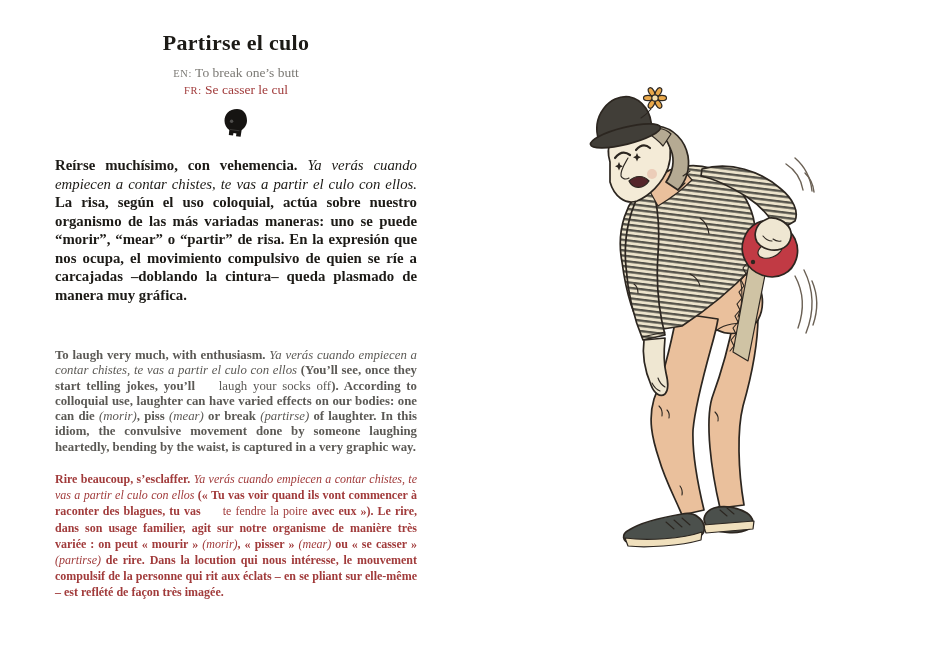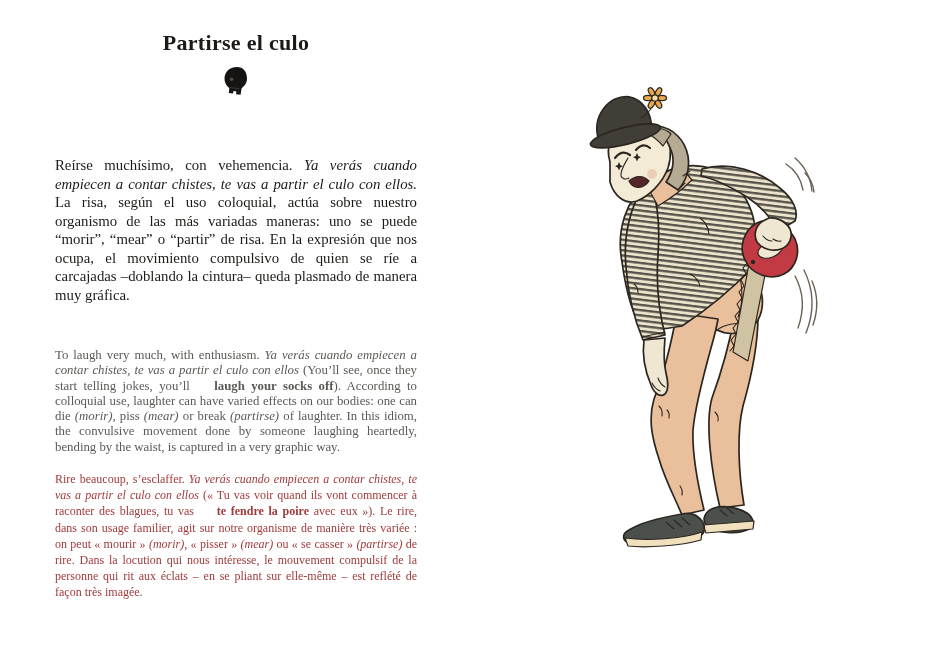--- a/index.html
+++ b/index.html
@@ -10,23 +10,23 @@
          letter-spacing:.3px;color:var(--ink);}
   .lang-line{margin:0;font-size:13.5px;line-height:15.5px;}
   .lang-line.en{margin-top:9px;color:var(--muted-gray);}
   .lang-line.fr{color:var(--accent-red);}
   .lang-label{font-size:10.5px;letter-spacing:.6px;}
   .skull-wrap{margin-top:10px;height:32px;}
   .para{position:absolute;left:55px;width:362px;margin:0;text-align:justify;}
   .para.spanish{top:156px;font-size:14.8px;line-height:18.5px;color:var(--ink);}
   .para.english{top:348px;font-size:12.8px;line-height:15.3px;color:var(--gray-text);}
   .para.french{top:471px;font-size:12px;line-height:16.2px;color:var(--accent-red);}
-  .seg-n{font-style:normal;font-weight:normal;}
+  .seg-n{font-style:normal;font-weight:bold;}
   .seg-i{font-style:italic;}
-  .seg-b{font-weight:700;margin-left:18px;}
+  .seg-b{font-weight:400;margin-left:18px;}
   .seg-bi{font-weight:400;font-style:italic;}
   .illustration{position:absolute;left:552px;top:78px;width:340px;height:500px;}
   
   .o{stroke:var(--outline);stroke-width:1.7;stroke-linejoin:round;stroke-linecap:round;}
   .o1{stroke:var(--outline);stroke-width:1.2;stroke-linejoin:round;stroke-linecap:round;}
   .ln{stroke:var(--outline);stroke-width:1.1;fill:none;stroke-linecap:round;}
   .arcs path{stroke:#6a6054;stroke-width:1.4;fill:none;stroke-linecap:round;}
   .skin{fill:var(--skin);}  .face{fill:var(--face);}  .hair{fill:var(--hair);}
   .hat{fill:var(--hat);}    .shoe{fill:var(--shoe);}  .sole{fill:var(--sole);}
   .striped{fill:url(#stripes);} .handle{fill:var(--saw-handle);} .blade{fill:var(--saw-blade);}
@@ -36,20 +36,22 @@
   .petal{fill:var(--flower);} .flower-center{fill:var(--flower-center);}
   .skull-icon{fill:var(--skull,#161412);}
 </style>
 </head>
 <body>
 
 <div class="page">
 
   <header class="title-block">
     <h1 class="title">Partirse el culo</h1>
+    <p class="lang-line en"><span class="lang-label">EN:</span> <span>To break one’s butt</span></p>
+    <p class="lang-line fr"><span class="lang-label">FR:</span> <span>Se casser le cul</span></p>
     <div class="skull-wrap">
       <svg width="26" height="30" viewBox="0 0 26 30" role="img">
         <path class="skull-icon" d="M 14,1 C 6,1 1.5,6.2 1.5,12.8 C 1.5,16.8 3.4,20 6.3,22 L 5.8,27 L 10,27.6 L 10.5,25 L 13.4,25.4 L 13,28.2 L 17.6,28.8 L 18.6,22.2 C 21.8,20.2 24,16.6 24,12.6 C 24,5.6 20.2,1 14,1 Z"></path>
         <circle cx="8.6" cy="13.2" r="1.7" fill="#ffffff" opacity="0.25"></circle>
         <path d="M 7,21.5 L 16.5,22.8" stroke="#ffffff" stroke-width="0.8" opacity="0.2" fill="none"></path>
       </svg>
     </div>
   </header>
 
   <p class="para spanish"><span class="seg-n">Reírse muchísimo, con vehemencia. </span><span class="seg-i">Ya verás cuando empiecen a contar chistes, </span><span class="seg-bi">te vas a partir el culo </span><span class="seg-i">con ellos. </span><span class="seg-n">La risa, según el uso coloquial, actúa sobre nuestro organismo de las más variadas maneras: uno se puede “morir”, “mear” o “partir” de risa. En la expresión que nos ocupa, el movimiento compulsivo de quien se ríe a carcajadas –doblando la cintura– queda plasmado de manera muy gráfica.</span></p>

